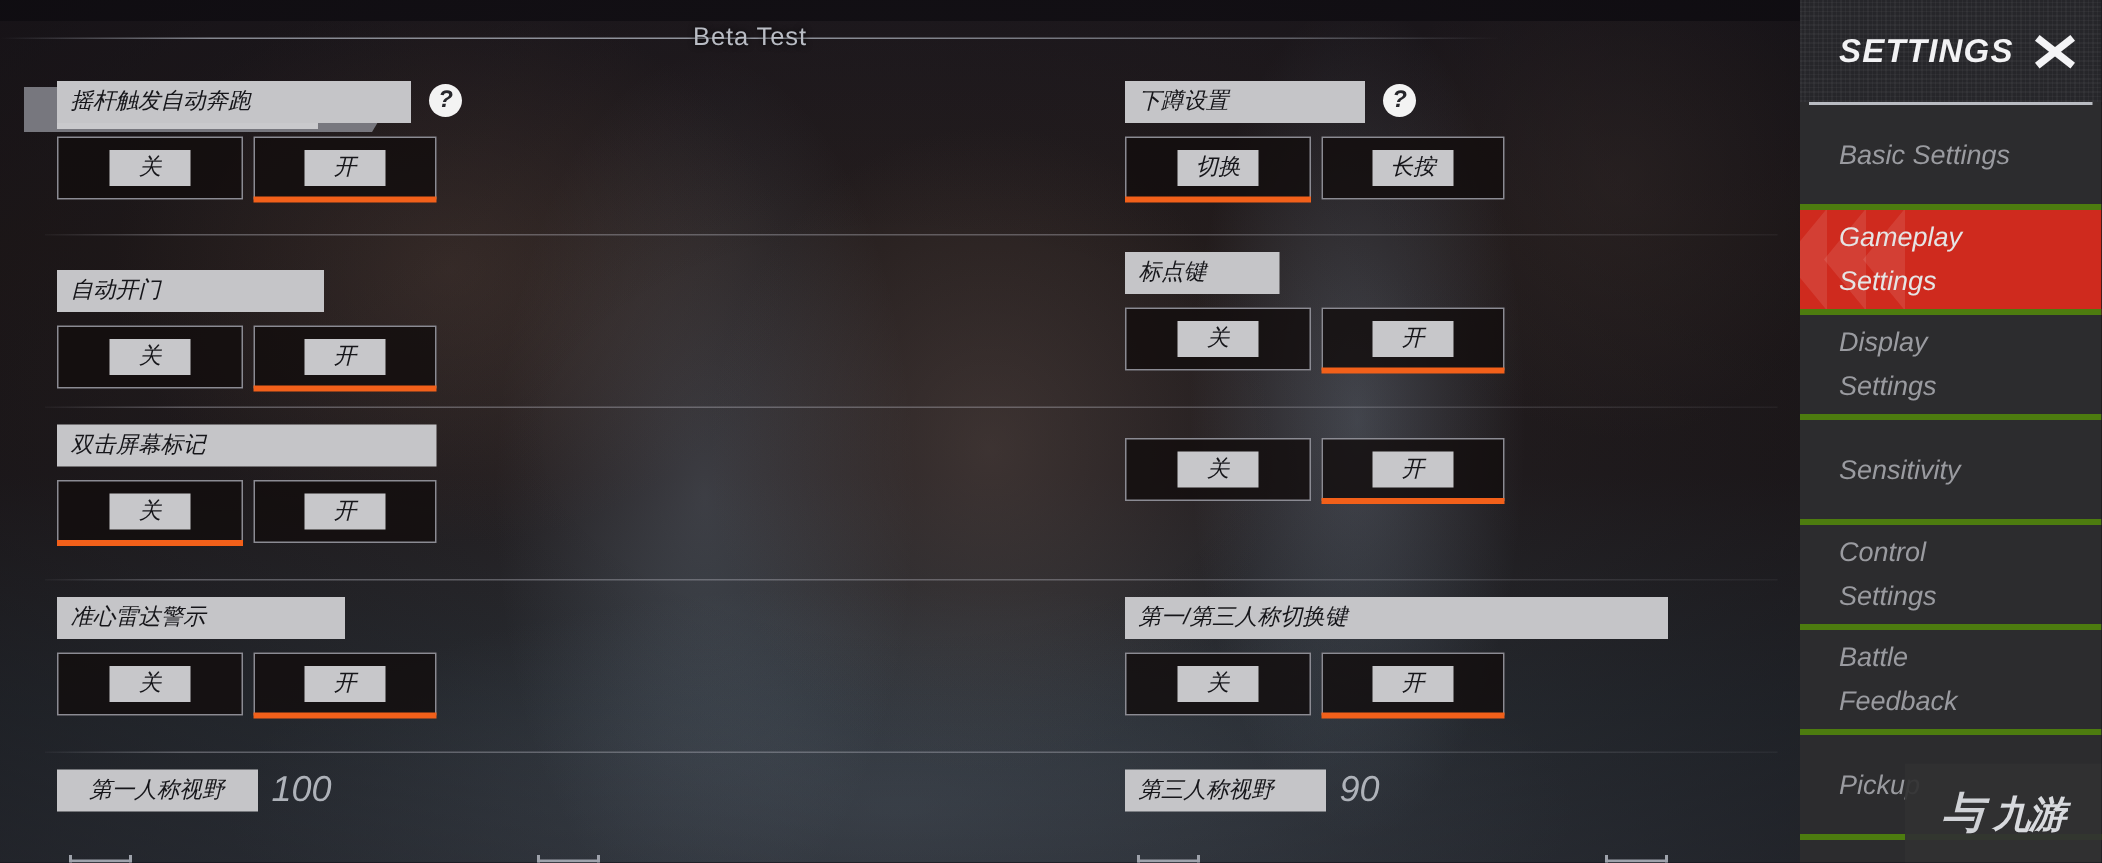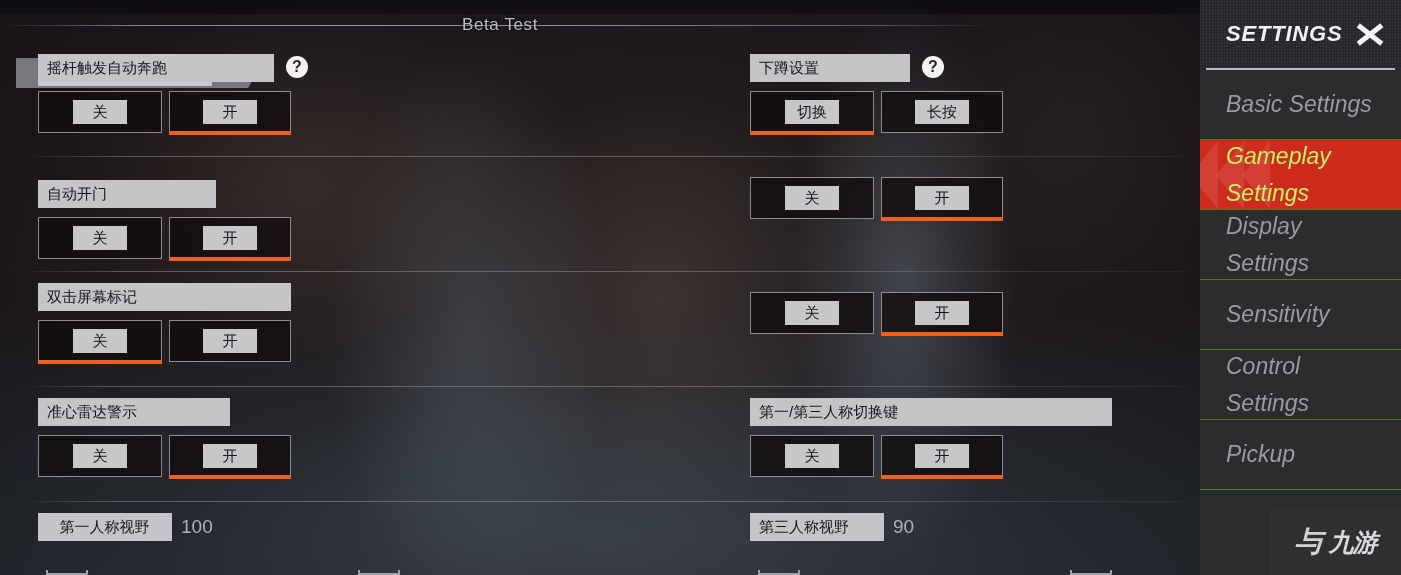--- a/index.html
+++ b/index.html
@@ -73,21 +73,21 @@
     background: #c9c9cc;
     color: #1b1b1f;
     font-size: 15px;
     line-height: 26px;
     padding-left: 10px;
   }
 
   
   .content {
     position: absolute; left: 0; top: 42px;
-    width: 1200px; height: 533px;
+    width: 1200px; height: 533px; font-style: italic;
   }
 
   .row {
     position: absolute;
     left: 0; width: 1200px;
     height: 114px;
   }
   .row-sep {
     position: absolute; left: 30px; top: 0; width: 1155px; height: 1px;
     background: linear-gradient(90deg, rgba(190,190,200,0.04) 0%, rgba(190,190,200,0.38) 8%, rgba(200,200,210,0.34) 60%, rgba(190,190,200,0.06) 100%);
@@ -150,21 +150,21 @@
     height: 4px;
     background: #f2601a;
   }
   .toggle.w-a { width: 124px; }
   .toggle.w-b { width: 122px; }
 
   
   .val-text {
     display: inline-block;
     color: #aeb2b9;
-    font-size: 19px;
+    font-size: 24px;
     line-height: 28px;
     margin-left: 9px;
     vertical-align: middle;
   }
   .slider-track {
     position: absolute;
     height: 2px;
     background: #9ea2ab;
     border-radius: 1px;
   }
@@ -221,30 +221,30 @@
     background: #b9bcc2;
   }
 
   .sb-item {
     position: relative;
     height: 70px;
     display: flex;
     align-items: center;
     padding-left: 26px;
     color: #9a9ba0;
-    font-size: 23px;
+    font-size: 18px;
     line-height: 1.6;
-    border-bottom: 1px solid #4d7c0f;
+    border-bottom: 4px solid #4d7c0f;
     background: #2c2c2e;
     overflow: hidden;
   }
   .sb-item .lbl { position: relative; z-index: 2; white-space: pre-line; }
   .sb-item.active {
     background: #cf2a1e;
-    color: #bef264;
+    color: #e5e5e5;
   }
   .sb-item.active .chev {
     position: absolute; z-index: 1; top: 50%;
     transform: translateY(-50%) skewX(0deg);
     width: 0; height: 0;
     border-top: 34px solid transparent;
     border-bottom: 34px solid transparent;
     border-right: 28px solid rgba(255,255,255,0.10);
   }
   .sb-item.active .chev.c1 { left: -10px; }
@@ -332,20 +332,21 @@
           <div class="toggles">
             <div class="toggle w-a">
               <span class="tgl-text">关</span>
             </div>
             <div class="toggle w-b sel">
               <span class="tgl-text">开</span>
             </div>
           </div>
         </div>
         <div class="cell right">
+          <div><span class="opt-label" style="width: 103px;">标点键</span></div>
           <div class="toggles">
             <div class="toggle w-a">
               <span class="tgl-text">关</span>
             </div>
             <div class="toggle w-b sel">
               <span class="tgl-text">开</span>
             </div>
           </div>
         </div>
       </div>
@@ -442,20 +443,24 @@
 Settings</div>
         </div>
         <div class="sb-item">
           <div class="lbl">Sensitivity</div>
         </div>
         <div class="sb-item">
           <div class="lbl">Control
 Settings</div>
         </div>
         <div class="sb-item">
+          <div class="lbl">Battle
+Feedback</div>
+        </div>
+        <div class="sb-item">
           <div class="lbl">Pickup</div>
         </div>
       </div>
   </div>
 
   <div class="watermark">
     <div class="wm-logo">与</div>
     <div class="wm-text">九游</div>
   </div>
 

